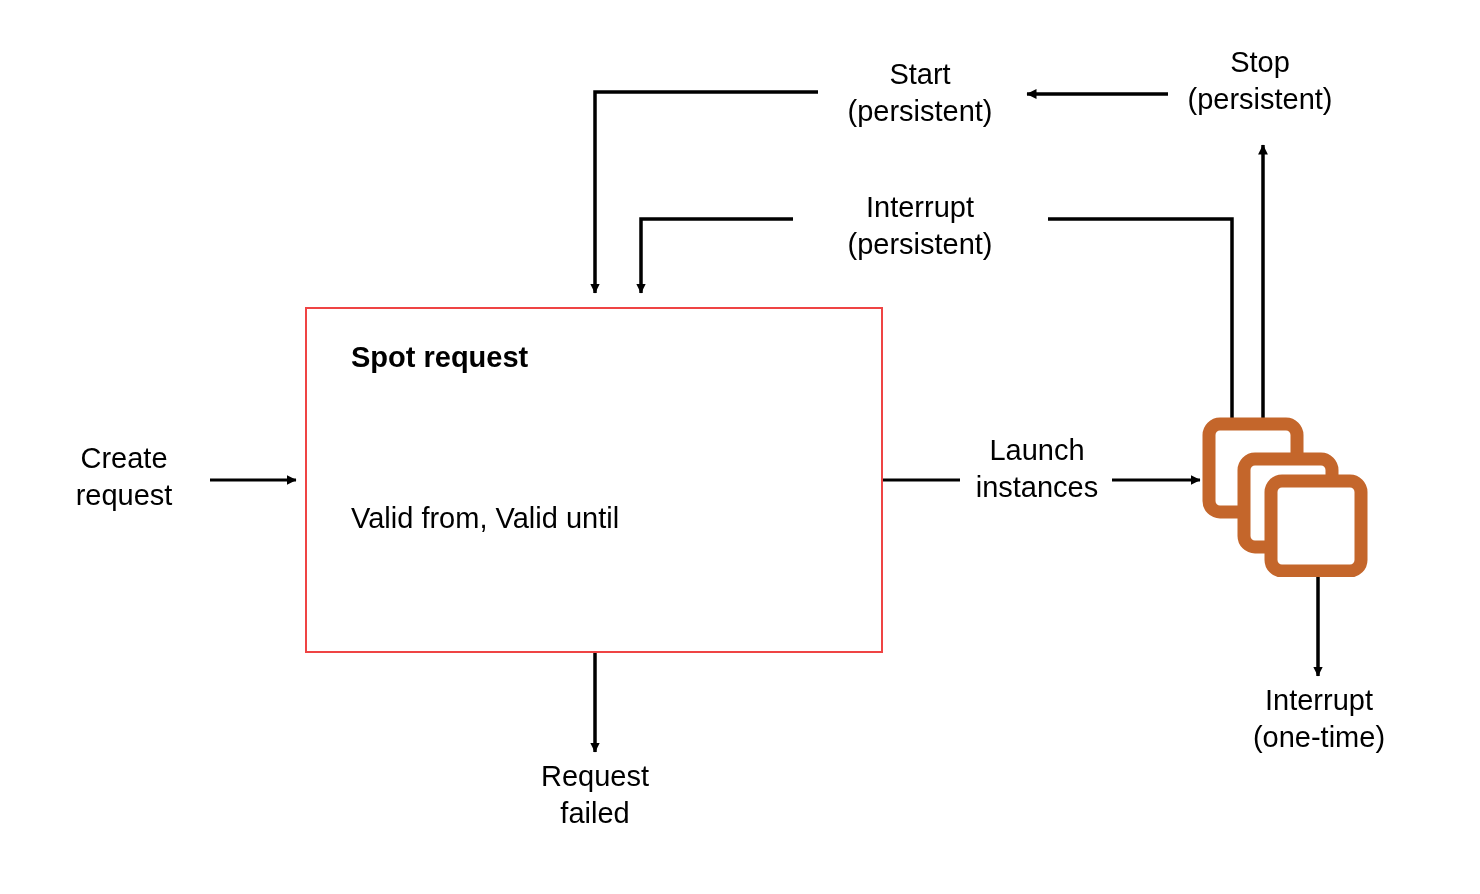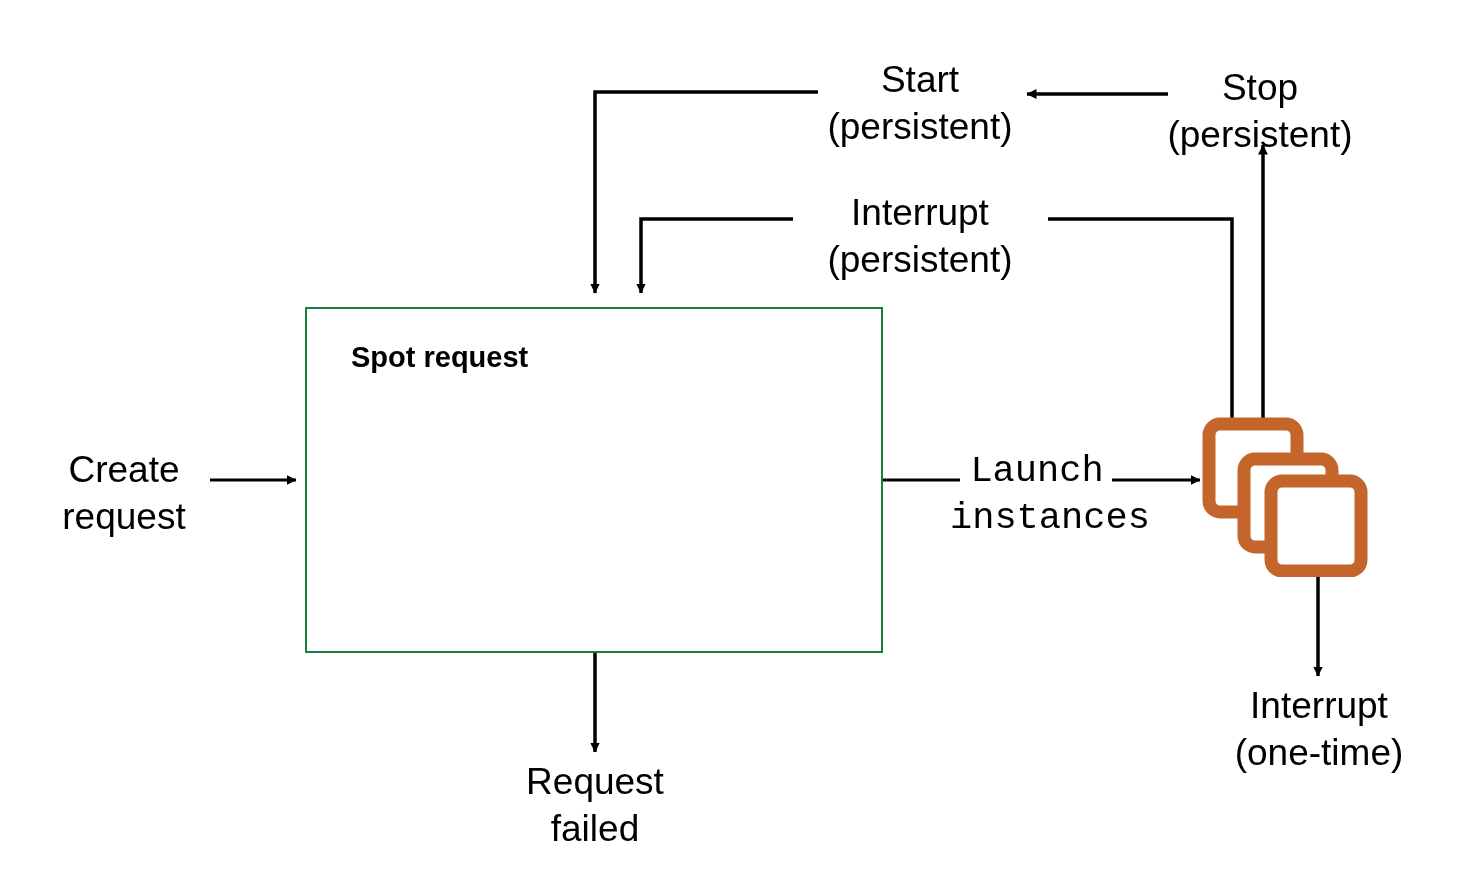--- a/index.html
+++ b/index.html
@@ -20,31 +20,31 @@
     position: absolute;
     left: 0;
     top: 0;
     width: 1480px;
     height: 894px;
   }
   .lbl {
     position: absolute;
     text-align: center;
     line-height: 1.28;
-    font-size: 37px;
+    font-size: 29px;
     color: #000000;
     white-space: pre;
   }
   .spot-box {
     position: absolute;
     left: 305px;
     top: 307px;
     width: 578px;
     height: 346px;
-    border: 2px solid #15803d;
+    border: 2px solid #ef4444;
     background: #ffffff;
     box-sizing: border-box;
   }
   .spot-title {
     position: absolute;
     left: 44px;
     top: 32px;
     font-size: 29px;
     font-weight: bold;
     white-space: pre;
@@ -104,45 +104,46 @@
     <path d="M 1112,480 L 1200,480" fill="none" stroke="#000000" stroke-width="3" marker-end="url(#ah-right)"></path>
 
     <path d="M 595,653 L 595,752" fill="none" stroke="#000000" stroke-width="3.5" marker-end="url(#ah-down)"></path>
 
     <path d="M 1318,577 L 1318,676" fill="none" stroke="#000000" stroke-width="3.5" marker-end="url(#ah-down)"></path>
   </svg>
 
   <div class="spot-box">
     <div class="spot-title">Spot request</div>
     <div class="spot-lines">
+      <div>Valid from, Valid until</div>
     </div>
   </div>
 
   <svg id="instances-icon" viewBox="0 0 168 162" width="168" height="162" xmlns="http://www.w3.org/2000/svg">
 
     <rect x="9" y="9" width="88" height="88" rx="11" ry="11" fill="#ffffff" stroke="#c4662b" stroke-width="13"></rect>
 
     <rect x="44" y="44" width="88" height="88" rx="11" ry="11" fill="#ffffff" stroke="#c4662b" stroke-width="13"></rect>
 
     <rect x="71" y="66" width="90" height="90" rx="11" ry="11" fill="#ffffff" stroke="#c4662b" stroke-width="13"></rect>
   </svg>
 
-  <div class="lbl" style="left:24px; top:440px; width:200px;margin-top:6px;">Create
+  <div class="lbl" style="left:24px; top:440px; width:200px;">Create
 request</div>
 
   <div class="lbl" style="left:820px; top:56px; width:200px;">Start
 (persistent)</div>
 
-  <div class="lbl" style="left:1150px; top:64px; width:220px;">Stop
+  <div class="lbl" style="left:1150px; top:44px; width:220px;">Stop
 (persistent)</div>
 
   <div class="lbl" style="left:812px; top:189px; width:216px;">Interrupt
 (persistent)</div>
 
-  <div class="lbl" style="left:950px; top:448px; width:174px;font-family:Liberation Mono, monospace;">Launch
+  <div class="lbl" style="left:950px; top:432px; width:174px;">Launch
 instances</div>
 
   <div class="lbl" style="left:495px; top:758px; width:200px;">Request
 failed</div>
 
   <div class="lbl" style="left:1212px; top:682px; width:214px;">Interrupt
 (one-time)</div>
 
 </div>
 

